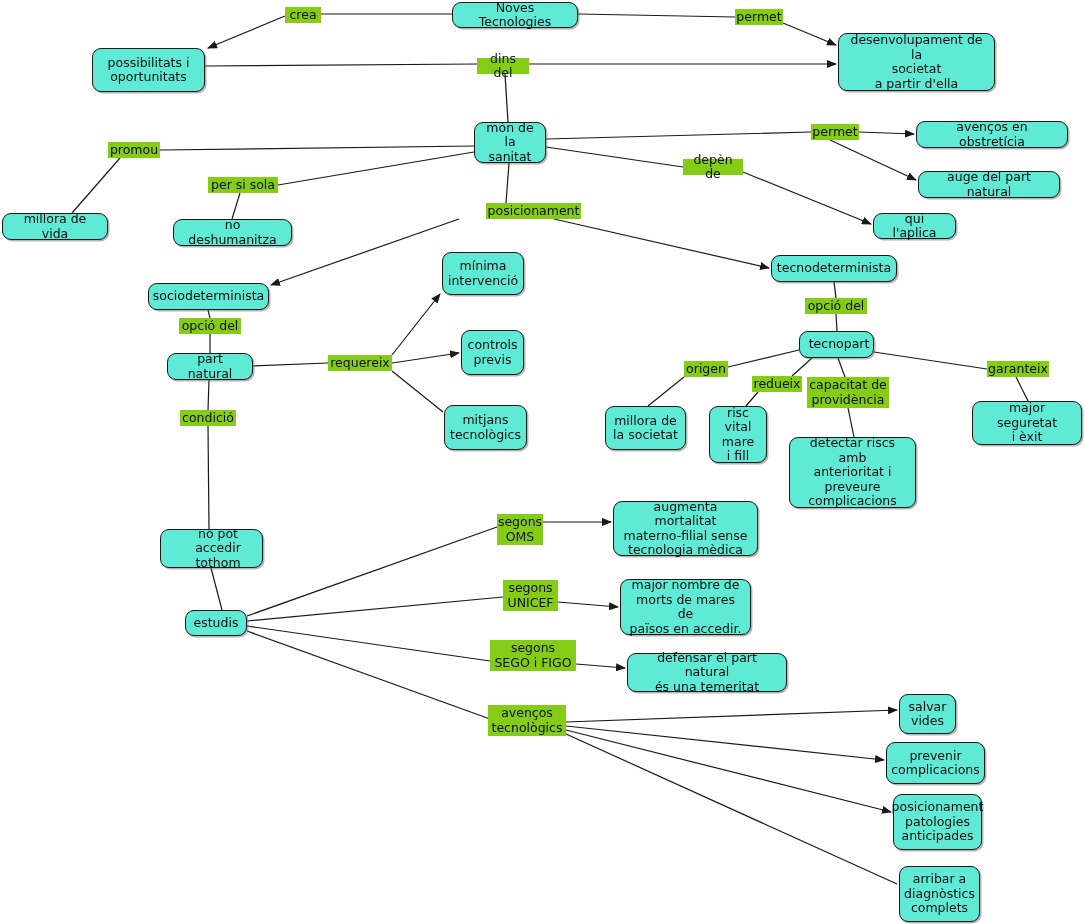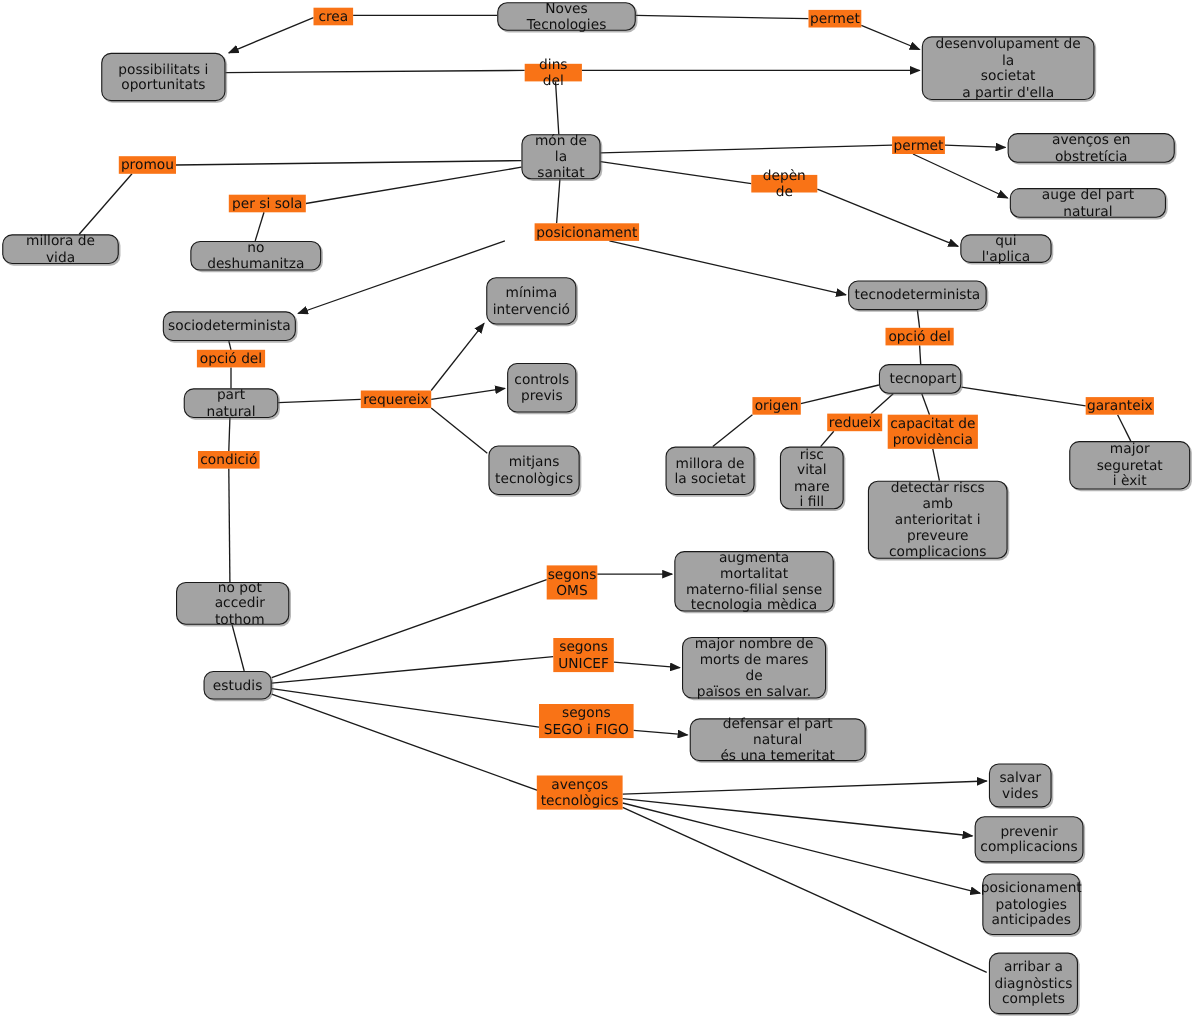--- a/index.html
+++ b/index.html
@@ -21,21 +21,21 @@
   #edge-layer {
     position: absolute;
     left: 0;
     top: 0;
     width: 1085px;
     height: 924px;
   }
   .node {
     position: absolute;
     box-sizing: border-box;
-    background: #a3a3a3;
+    background: #5eead4;
     border: 1.2px solid #1a1a1a;
     border-radius: 9px;
     display: flex;
     align-items: center;
     justify-content: center;
     text-align: center;
     color: #101010;
     font-size: 12.5px;
     line-height: 14.5px;
     padding: 2px 7px;
@@ -43,21 +43,21 @@
     white-space: pre-line;
     z-index: 3;
   }
   .link-label {
     position: absolute;
     box-sizing: border-box;
     color: #101010;
     font-size: 12.5px;
     line-height: 14.5px;
     text-align: center;
-    background: #f97316;
+    background: #84cc16;
     white-space: pre-line;
     padding: 0 2px;
     z-index: 2;
     display: flex;
     align-items: center;
     justify-content: center;
   }
 </style>
 </head>
 <body>
@@ -159,21 +159,21 @@
       <div class="node" style="left: 972px; top: 401px; width: 110px; height: 44px;">major seguretat
 i èxit</div>
       <div class="node" style="left: 160px; top: 529px; width: 103px; height: 39px; padding-left: 20px;">no pot accedir
 tothom</div>
       <div class="node" style="left: 613px; top: 501px; width: 145px; height: 55px;">augmenta mortalitat
 materno-filial sense
 tecnologia mèdica</div>
       <div class="node" style="left: 185px; top: 610px; width: 62px; height: 26px;">estudis</div>
       <div class="node" style="left: 620px; top: 579px; width: 131px; height: 56px;">major nombre de
 morts de mares de
-països en salvar.</div>
+països en accedir.</div>
       <div class="node" style="left: 627px; top: 653px; width: 160px; height: 39px;">defensar el part natural
 és una temeritat</div>
       <div class="node" style="left: 899px; top: 694px; width: 57px; height: 40px;">salvar
 vides</div>
       <div class="node" style="left: 886px; top: 742px; width: 99px; height: 42px;">prevenir
 complicacions</div>
       <div class="node" style="left: 893px; top: 794px; width: 89px; height: 56px;">posicionament
 patologies
 anticipades</div>
       <div class="node" style="left: 899px; top: 866px; width: 81px; height: 56px;">arribar a

